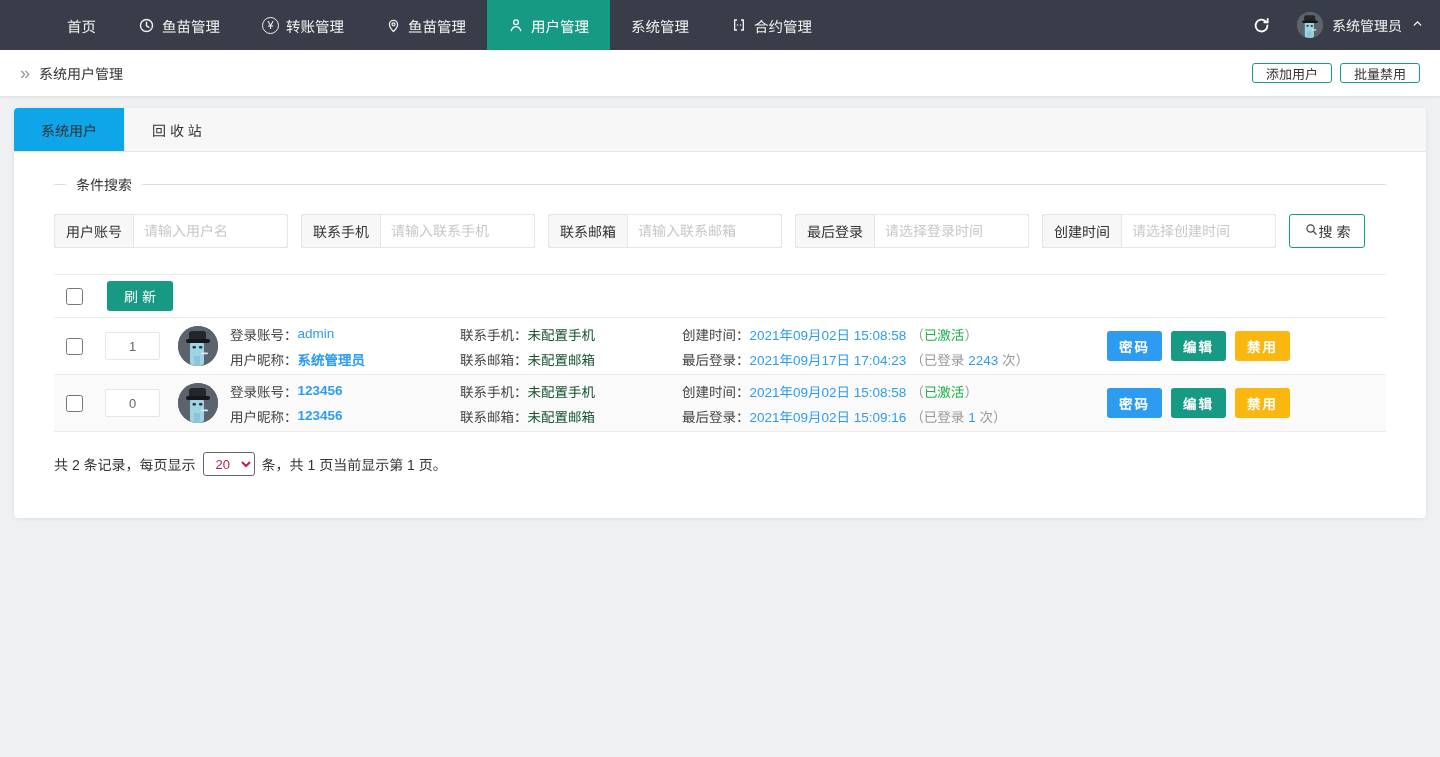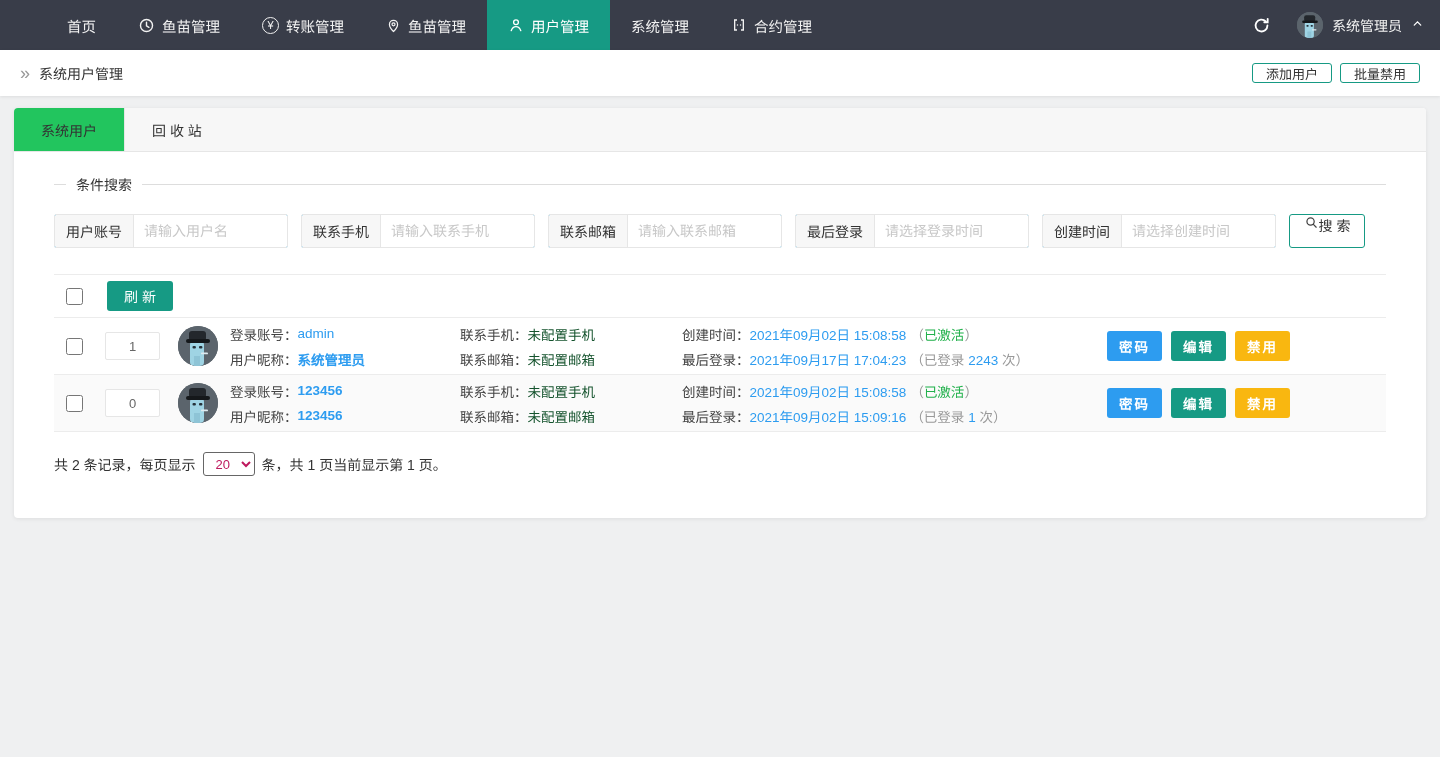--- a/index.html
+++ b/index.html
@@ -55,21 +55,21 @@
     margin: 12px 14px 0; background: #fff; border-radius: 4px;
     box-shadow: 0 1px 4px rgba(0,0,0,.08); padding-bottom: 42px; overflow: hidden;
   }
   .tabs {
     display: flex; background: #f7f7f7; border-bottom: 1px solid #e6e6e6; height: 44px;
   }
   .tab {
     padding: 0 27px; display: flex; align-items: center; font-size: 14px;
     color: #333; cursor: pointer;
   }
-  .tab.active { background: #22c55e; border-right: 1px solid #e6e6e6; }
+  .tab.active { background: #0ea5e9; border-right: 1px solid #e6e6e6; }
 
   
   .search-area { margin: 22px 40px 0; }
   fieldset.search-fs { border: none; border-top: 1px solid #ddd; padding: 12px 0 0; }
   fieldset.search-fs legend { padding: 0 10px; margin-left: 12px; font-size: 14px; color: #333; }
   .search-row { display: flex; align-items: center; gap: 13px; margin-top: 8px; }
   .input-group {
     display: flex; height: 34px; border: 1px solid #e6e6e6; border-radius: 2px;
     flex: 1; max-width: 234px; background: #0ea5e9; overflow: hidden;
   }
@@ -77,21 +77,21 @@
     display: flex; align-items: center; padding: 0 11px; background: #f7f7f7;
     border-right: 1px solid #e6e6e6; font-size: 14px; color: #333; white-space: nowrap;
   }
   .ig-input {
     border: none; outline: none; flex: 1; min-width: 0; padding: 0 10px;
     font-size: 14px; color: #333; font-family: inherit; background: #fff;
   }
   .ig-input::placeholder { color: #c8c8c8; }
   .search-btn {
     height: 34px; min-width: 76px; border: 1px solid #169a84; background: #fff;
-    border-radius: 3px; display: inline-flex; align-items: flex-start; justify-content: center;
+    border-radius: 3px; display: inline-flex; align-items: center; justify-content: center;
     font-size: 14px; color: #333; cursor: pointer; font-family: inherit; flex: none;
   }
 
   
   .list { margin: 26px 40px 0; border-top: 1px solid #ececec; }
   .list-toolbar {
     display: flex; align-items: center; height: 43px;
     border-bottom: 1px solid #ececec; padding-left: 12px;
   }
   .cbox { width: 17px; height: 17px; accent-color: #169a84; cursor: pointer; flex: none; }

